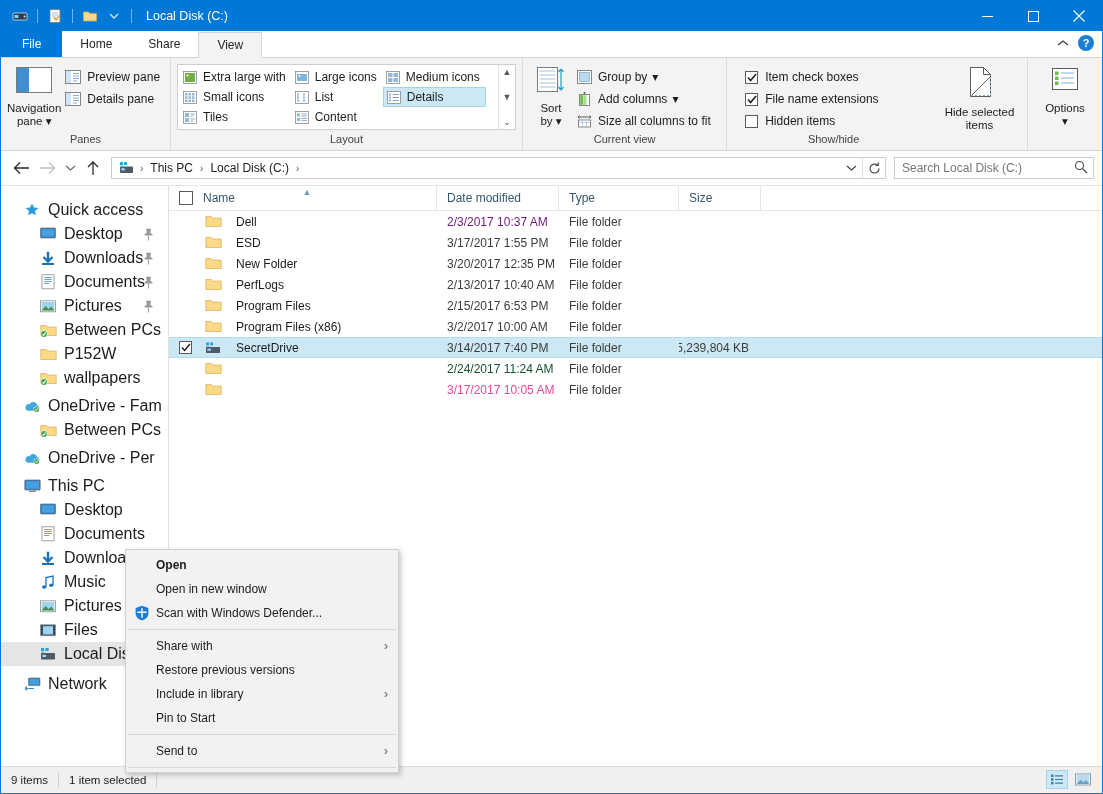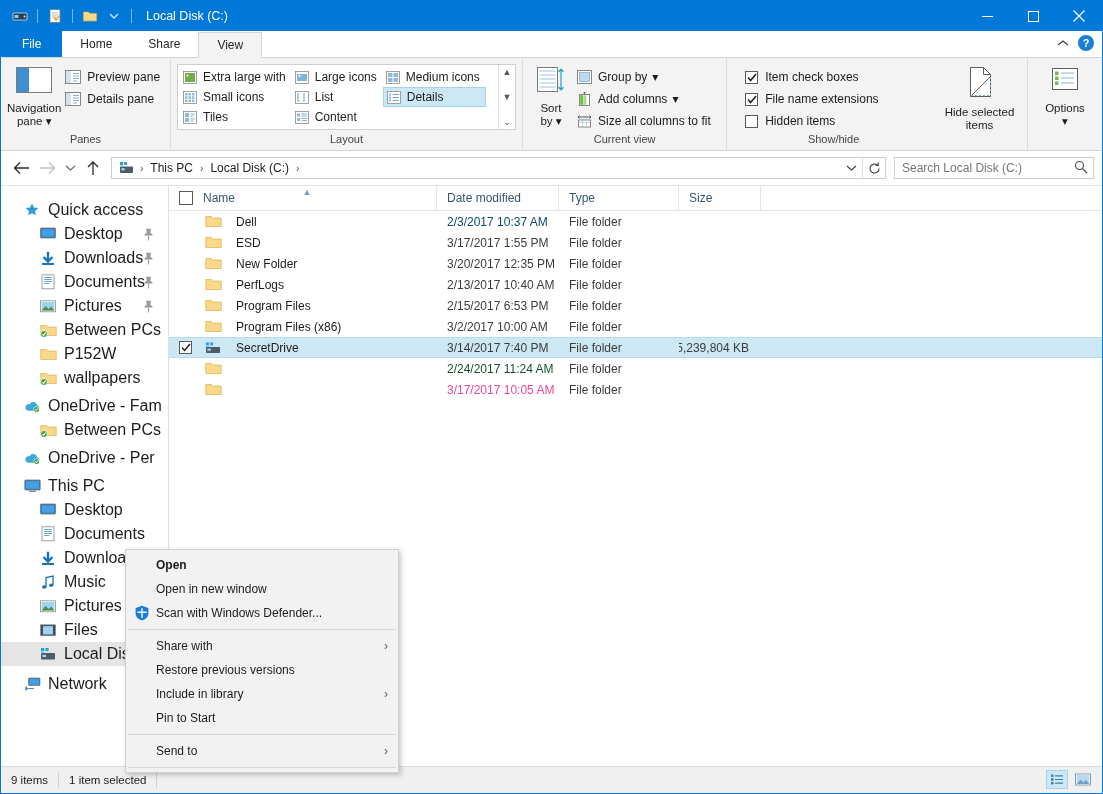--- a/index.html
+++ b/index.html
@@ -1078,21 +1078,21 @@
         <div class="row">
           <div class="cell name" style="width:268px">
             <span class="row-cb-spacer"></span>
             <span class="ficon folder-ico">
                 <svg width="17" height="15" viewBox="0 0 17 15">
                   <path d="M0.8 2.5h5.5l1.3 1.6h8.6v8.4H0.8z" fill="#fbd988" stroke="#d9ae4e" stroke-width="0.7"></path>
                 </svg>
               </span>
             <span>Dell</span>
           </div>
-          <div class="cell" style="width:122px;color:#0c4a6e">2/3/2017 10:37 AM</div>
+          <div class="cell" style="width:122px;color:#701a75">2/3/2017 10:37 AM</div>
           <div class="cell" style="width:120px;color:#3c3c3c">File folder</div>
           <div class="cell size" style="width:82px;color:#3c3c3c"></div>
         </div>
 
         <div class="row">
           <div class="cell name" style="width:268px">
             <span class="row-cb-spacer"></span>
             <span class="ficon folder-ico">
                 <svg width="17" height="15" viewBox="0 0 17 15">
                   <path d="M0.8 2.5h5.5l1.3 1.6h8.6v8.4H0.8z" fill="#fbd988" stroke="#d9ae4e" stroke-width="0.7"></path>

